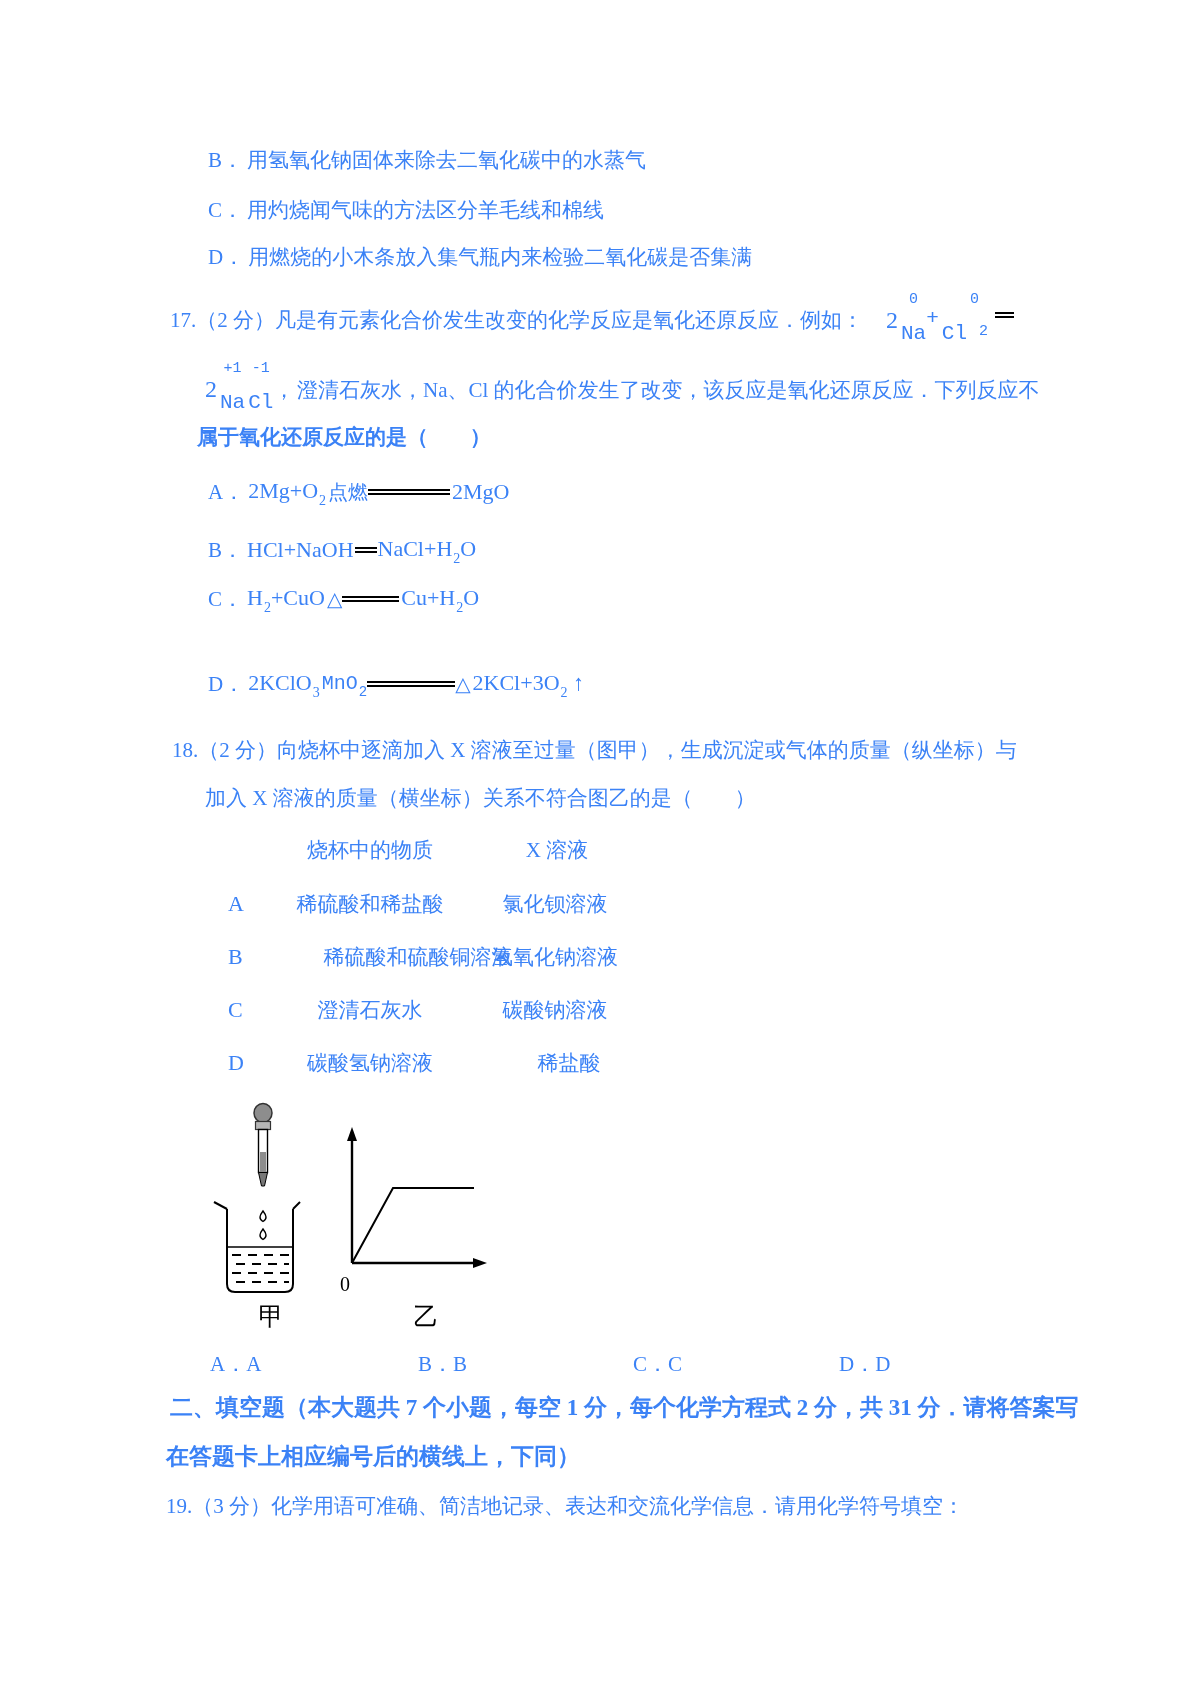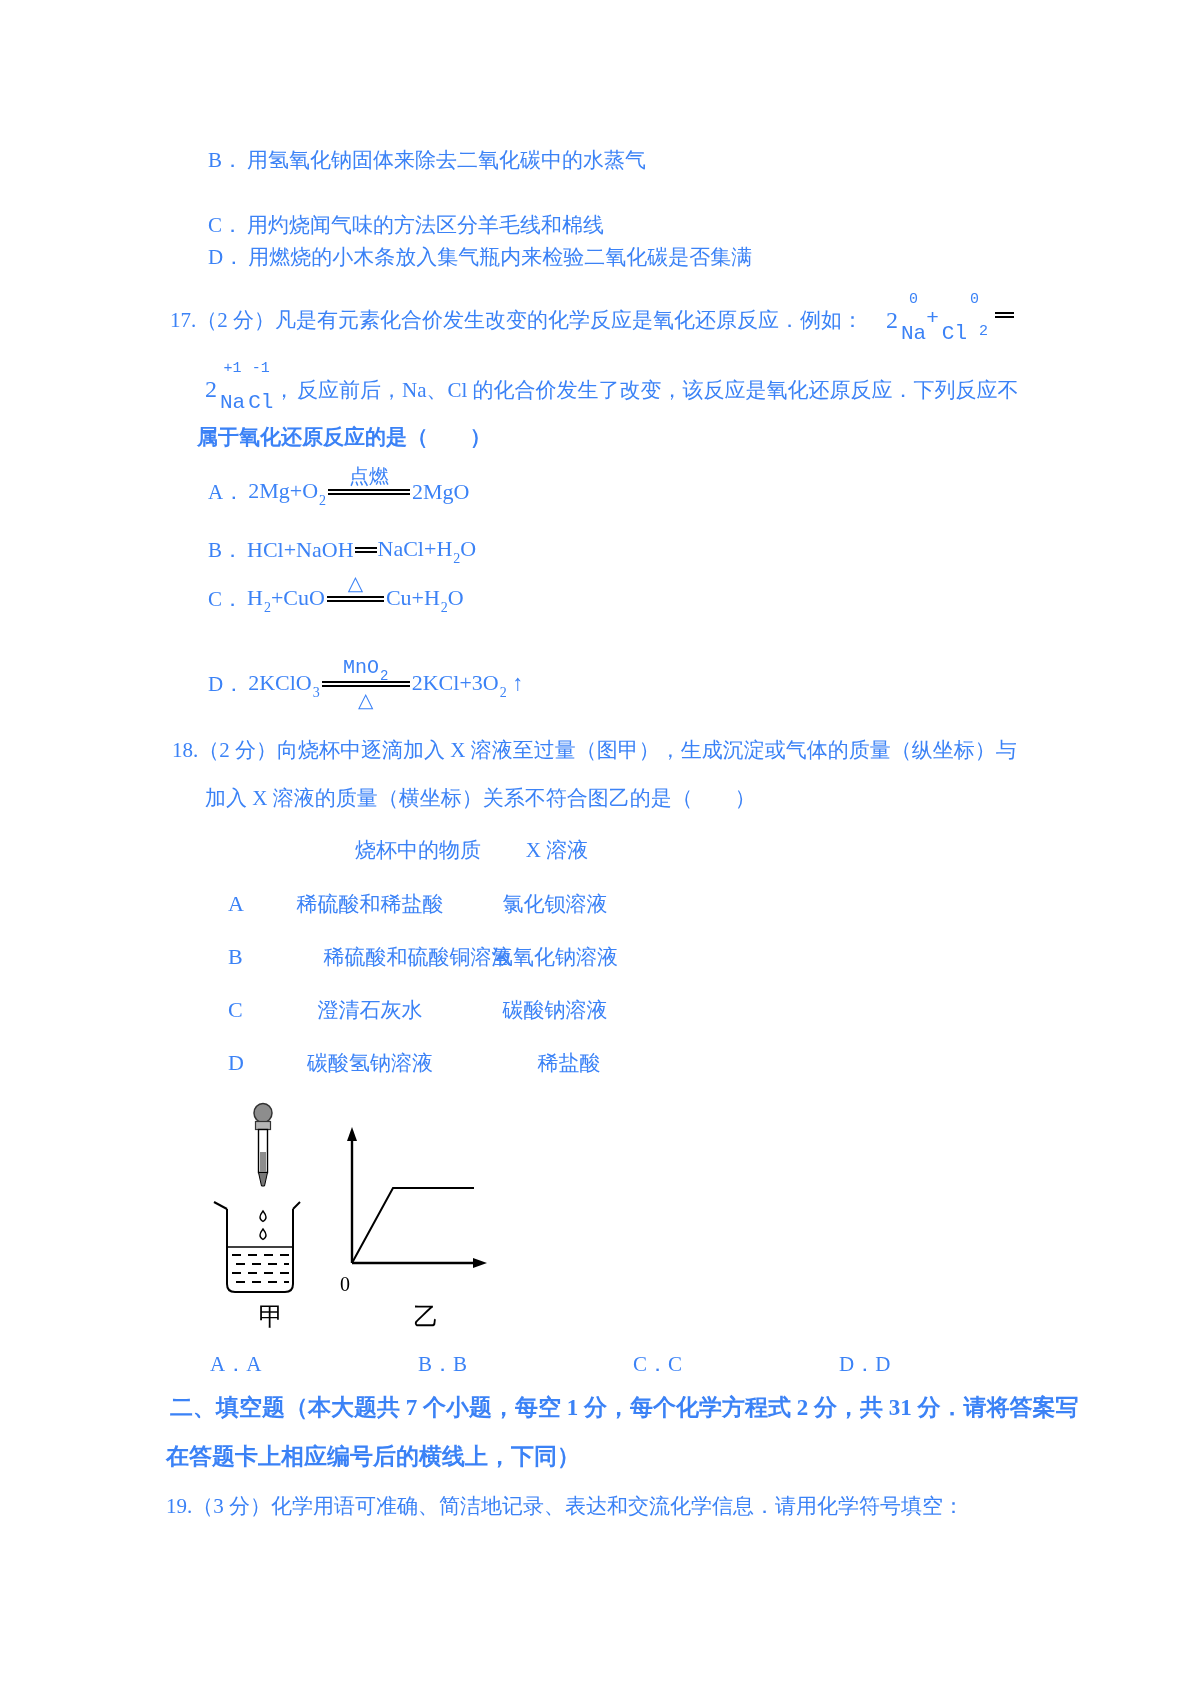--- a/index.html
+++ b/index.html
@@ -15,21 +15,21 @@
   .abs{position:absolute;white-space:nowrap;}
   .t{font-size:22px;line-height:24px;}
   .cjk{font-size:21px;line-height:24px;}
   .bold{font-weight:bold;}
   .mono{font-family:"Liberation Mono","DejaVu Sans Mono",monospace;}
   .sub{font-size:14px;position:relative;top:7px;margin-left:1px;}
   .lbl{margin-right:4px;}
   
   .dline{display:inline-block;height:2px;border-top:2px solid #000;border-bottom:2px solid #000;}
   .eqrow{display:flex;align-items:center;}
-  .eqstack{display:flex;flex-direction:column;align-items:center;margin:0 2px;}
+  .eqstack{display:flex;align-items:center;margin:0 2px;}
   .cond{height:26px;line-height:26px;font-size:20px;text-align:center;}
   
   .fx{display:flex;align-items:flex-start;}
   .coef{font-size:24px;margin-top:15px;}
   .stack{display:flex;flex-direction:column;align-items:center;margin-left:3px;}
   .ox{font-size:15px;height:15px;line-height:15px;}
   .oxr{align-self:flex-end;margin-right:-12px;}
   .sym{font-size:21px;line-height:22px;margin-top:16px;}
   .plus{font-size:21px;margin-top:15px;}
   .fsub{font-size:15px;margin-top:31px;margin-left:12px;}
@@ -38,21 +38,21 @@
   .cellc{text-align:center;}
 </style>
 </head>
 <body>
 
 <div class="page">
 
   <div class="abs cjk" style="left:208px;top:148px;">
     <span class="lbl">B．</span><span>用氢氧化钠固体来除去二氧化碳中的水蒸气</span>
   </div>
-  <div class="abs cjk" style="left:208px;top:198px;margin-top:15px;">
+  <div class="abs cjk" style="left:208px;top:198px;">
     <span class="lbl">C．</span><span>用灼烧闻气味的方法区分羊毛线和棉线</span>
   </div>
   <div class="abs cjk" style="left:208px;top:245px;">
     <span class="lbl">D．</span><span>用燃烧的小木条放入集气瓶内来检验二氧化碳是否集满</span>
   </div>
 
   <div class="abs cjk" style="left:170px;top:308px;">17.（2 分）凡是有元素化合价发生改变的化学反应是氧化还原反应．例如：</div>
 
   <div class="abs fx" style="left:886px;top:292px;">
     <span class="coef">2</span>
@@ -74,21 +74,21 @@
     <span class="stack">
       <span class="ox mono">+1</span>
       <span class="sym mono">Na</span>
     </span>
     <span class="stack">
       <span class="ox mono">-1</span>
       <span class="sym mono">Cl</span>
     </span>
     <span class="comma">，</span>
   </div>
-  <div class="abs cjk" style="left:297px;top:378px;">反应前后，Na、Cl 的化合价发生了改变，该反应是氧化还原反应．下列反应不</div>
+  <div class="abs cjk" style="left:297px;top:378px;">澄清石灰水，Na、Cl 的化合价发生了改变，该反应是氧化还原反应．下列反应不</div>
   <div class="abs cjk" style="left:197px;top:425px;font-weight:bold;">属于氧化还原反应的是（　　）</div>
 
   <div class="abs eqrow" style="left:208px;top:463px;height:58px;">
     <span class="cjk lbl">A．</span>
     <span class="t"><span>2Mg+O</span><span class="sub">2</span></span>
     <span class="eqstack">
       <span class="cond cjk">点燃</span>
       <span class="dline" style="width:82px;"></span>
       <span class="cond"></span>
     </span>
@@ -120,21 +120,21 @@
       <span class="cond mono"><span>MnO</span><span class="sub mono">2</span></span>
       <span class="dline" style="width:88px;"></span>
       <span class="cond">△</span>
     </span>
     <span class="t"><span>2KCl+3O</span><span class="sub">2</span>&nbsp;<span>↑</span></span>
   </div>
 
   <div class="abs cjk" style="left:172px;top:738px;">18.（2 分）向烧杯中逐滴加入 X 溶液至过量（图甲），生成沉淀或气体的质量（纵坐标）与</div>
   <div class="abs cjk" style="left:205px;top:786px;">加入 X 溶液的质量（横坐标）关系不符合图乙的是（　　）</div>
 
-  <div class="abs cjk cellc" style="left:300px;top:838px;width:140px;margin-left:48px;">烧杯中的物质</div>
+  <div class="abs cjk cellc" style="left:300px;top:838px;width:140px;">烧杯中的物质</div>
   <div class="abs cjk cellc" style="left:497px;top:838px;width:120px;">X 溶液</div>
 
   <div class="abs t" style="left:228px;top:892px;">A</div>
   <div class="abs cjk cellc" style="left:270px;top:892px;width:200px;">稀硫酸和稀盐酸</div>
   <div class="abs cjk cellc" style="left:455px;top:892px;width:200px;">氯化钡溶液</div>
 
   <div class="abs t" style="left:228px;top:945px;">B</div>
   <div class="abs cjk cellc" style="left:270px;top:945px;width:200px;margin-left:48px;">稀硫酸和硫酸铜溶液</div>
   <div class="abs cjk cellc" style="left:455px;top:945px;width:200px;">氢氧化钠溶液</div>
 

